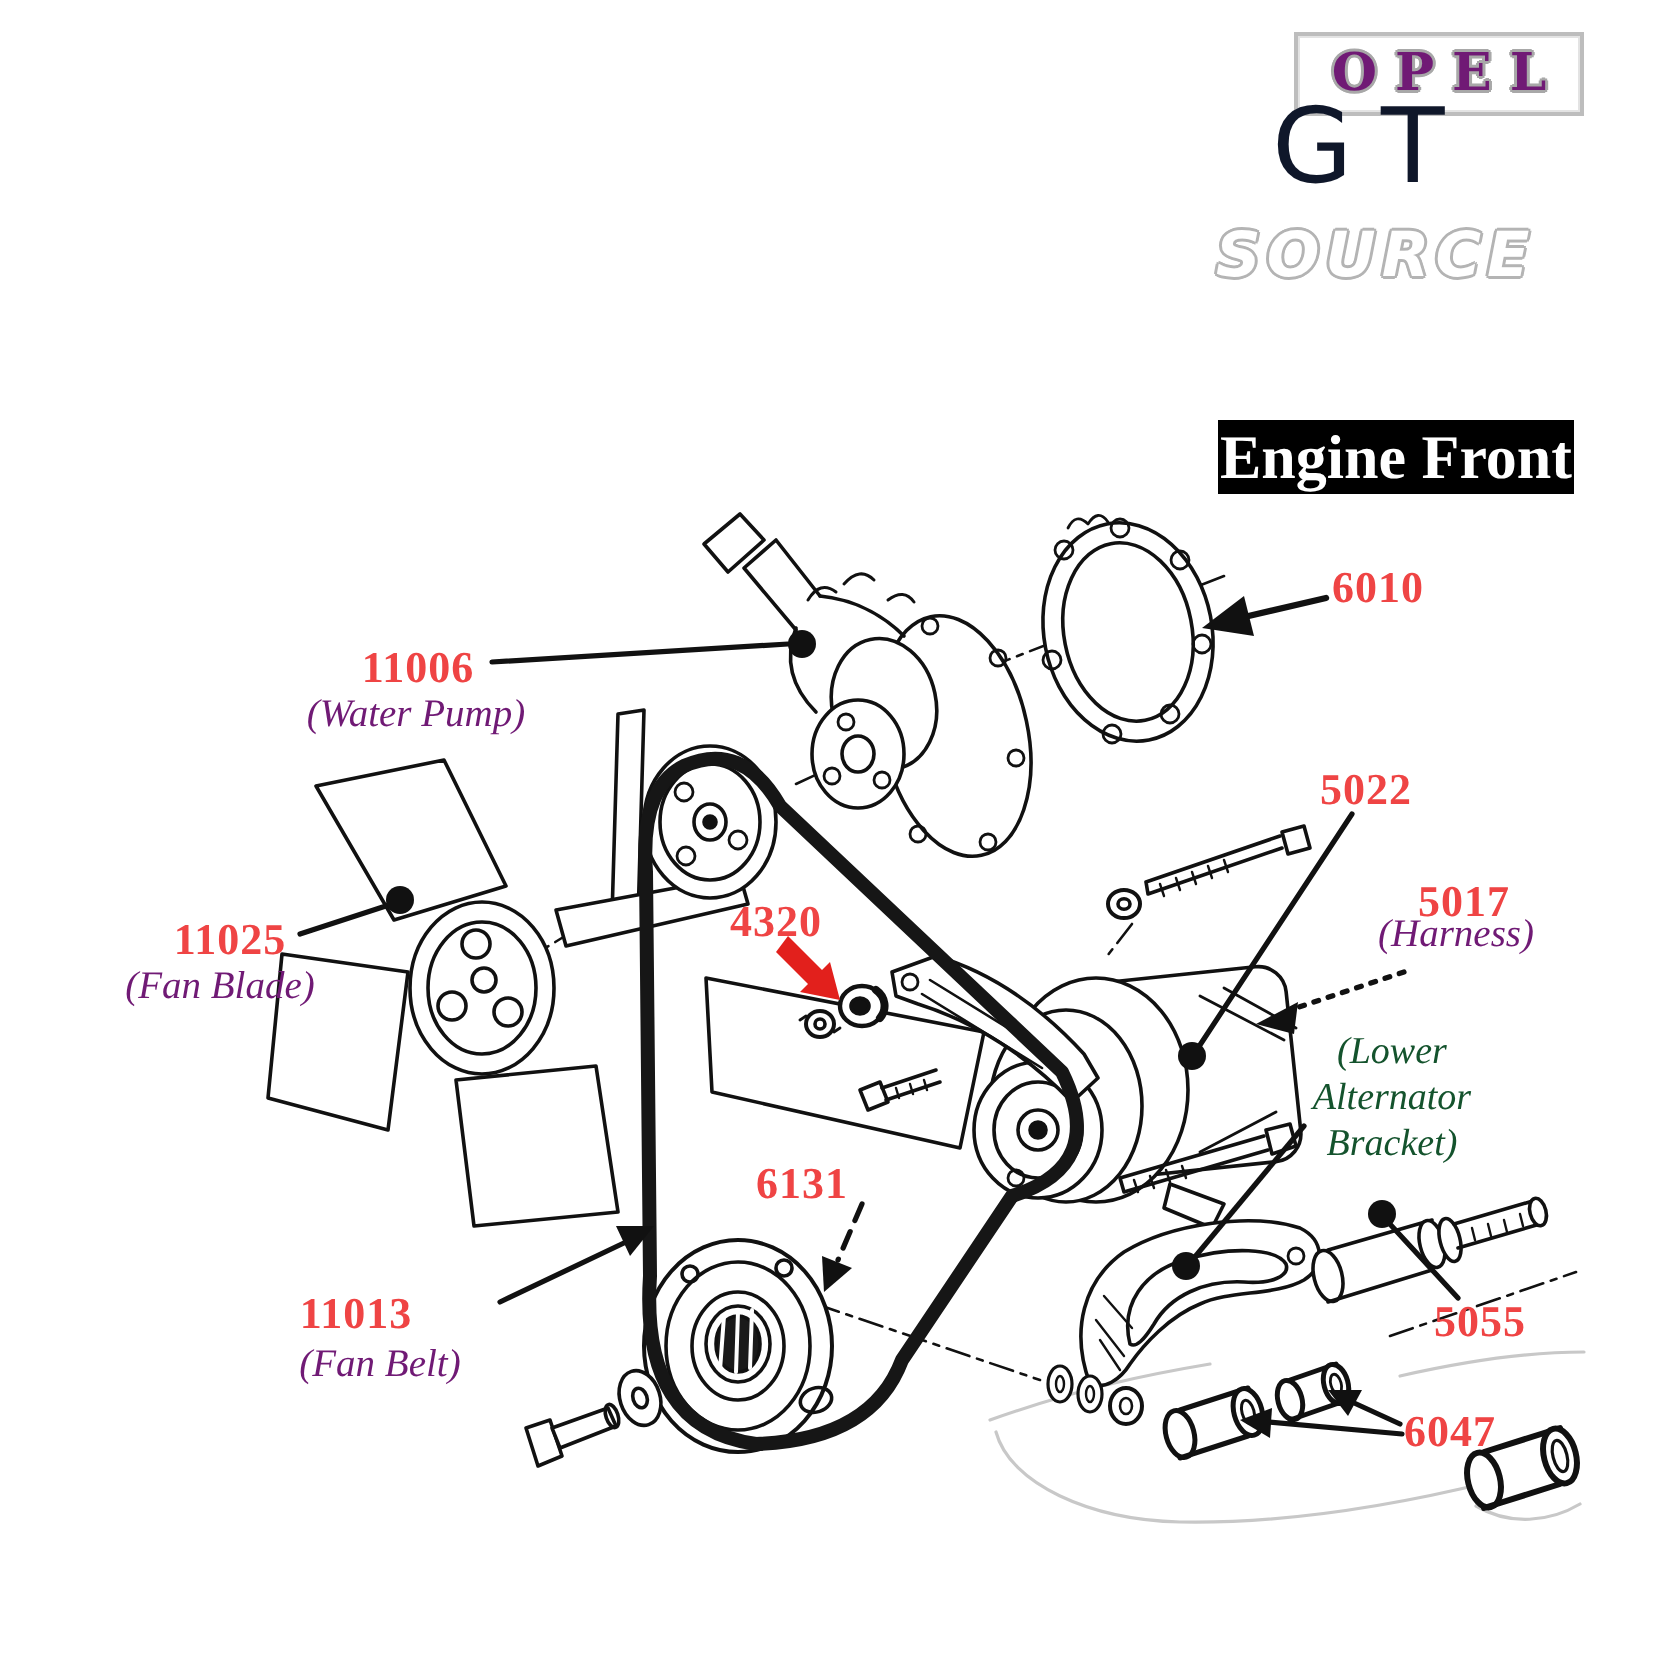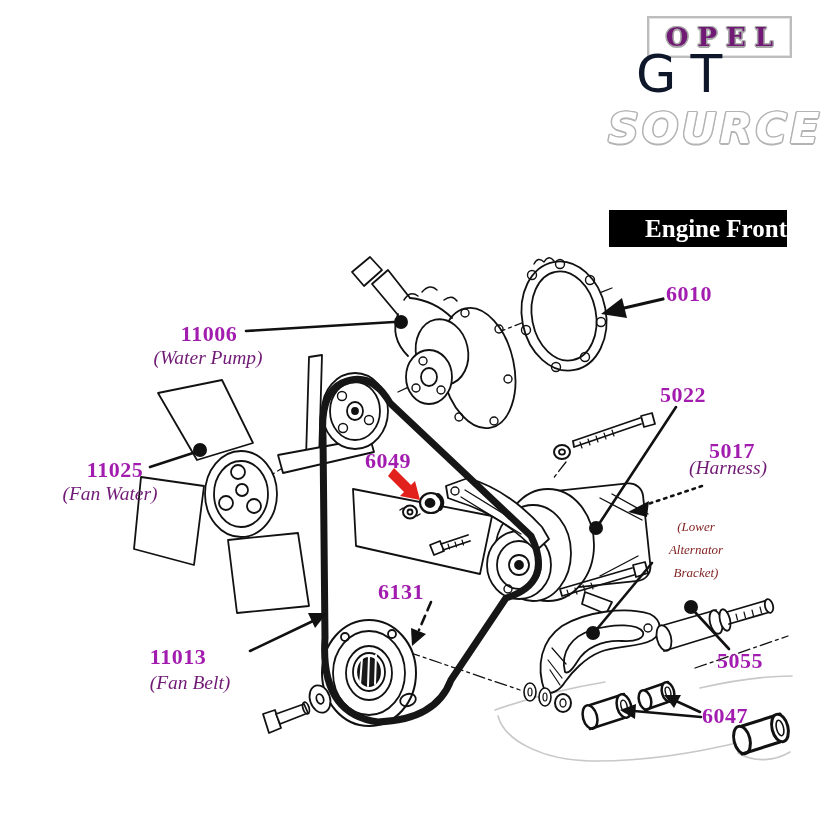--- a/index.html
+++ b/index.html
@@ -2,47 +2,47 @@
 <html><head>
 <meta charset="utf-8">
 <style>
   html,body{margin:0;padding:0;background:#ffffff;}
   #stage{position:relative;width:840px;height:840px;background:#ffffff;overflow:hidden;
          font-family:"Liberation Serif",serif;}
   #artwork{position:absolute;left:0;top:0;}
 
   
   .pnum{position:absolute;transform:translate(-50%,-50%);font-family:"Liberation Serif",serif;
-        font-weight:700;font-size:22px;color:#a21caf;white-space:nowrap;letter-spacing:.5px;}
+        font-weight:700;font-size:22px;color:#ef4444;white-space:nowrap;letter-spacing:.5px;}
   .pname{position:absolute;transform:translate(-50%,-50%);font-family:"Liberation Serif",serif;
         font-style:italic;font-size:19.5px;color:#701a75;white-space:nowrap;}
   .pnote{position:absolute;transform:translate(-50%,-50%);font-family:"Liberation Serif",serif;
-        font-style:italic;font-size:13px;color:#7f1d1d;text-align:center;line-height:23px;white-space:nowrap;}
+        font-style:italic;font-size:19px;color:#14532d;text-align:center;line-height:23px;white-space:nowrap;}
 
   
   .tag{position:absolute;left:609px;top:210px;width:178px;height:37px;background:#000;
-       color:#fff;font-family:"Liberation Serif",serif;font-weight:700;font-size:25px;
-       line-height:37px;text-align:right;}
+       color:#fff;font-family:"Liberation Serif",serif;font-weight:700;font-size:31px;
+       line-height:37px;text-align:center;}
 
   
   .outline-gray{color:#701a75;
     text-shadow:-1.5px 0 #a8a8a8,1.5px 0 #a8a8a8,0 -1.5px #a8a8a8,0 1.5px #a8a8a8,
                 -1px -1px #a8a8a8,1px -1px #a8a8a8,-1px 1px #a8a8a8,1px 1px #a8a8a8;}
   .outline-lite{color:#ffffff;
     text-shadow:-1.5px 0 #b4b4b4,1.5px 0 #b4b4b4,0 -1.5px #b4b4b4,0 1.5px #b4b4b4,
                 -1px -1px #b4b4b4,1px -1px #b4b4b4,-1px 1px #b4b4b4,1px 1px #b4b4b4;}
   .opel-box{position:absolute;left:647px;top:16px;width:141px;height:38px;
        border:2px solid #bdbdbd;box-shadow:0 0 0 1px #e3e3e3 inset;
        display:flex;align-items:center;justify-content:center;}
   .opel-text{font-family:"DejaVu Serif",serif;font-weight:700;font-size:26px;letter-spacing:9px;
        padding-left:9px;}
   .gt-text{position:absolute;left:636px;top:38px;font-family:"DejaVu Sans",sans-serif;
        font-weight:400;font-size:52px;line-height:72px;letter-spacing:16px;color:#0f172a;}
   .source-text{position:absolute;left:608px;top:106px;font-family:"DejaVu Sans",sans-serif;
-       font-weight:700;font-style:italic;font-size:43px;line-height:44px;letter-spacing:3px;}
+       font-weight:700;font-style:italic;font-size:31px;line-height:44px;letter-spacing:3px;}
 </style>
 </head>
 <body>
 
 <div id="stage">
 
   <svg id="artwork" width="840" height="840" viewBox="0 0 840 840" fill="none" stroke="#111" stroke-width="1.8" stroke-linecap="round" stroke-linejoin="round">
 
     <g stroke="#c8c8c8" stroke-width="1.6">
       <path d="M 495,710 C 540,694 575,687 605,682"></path>
@@ -283,23 +283,23 @@
   <div class="pname" style="left:208px;top:358px">(Water Pump)</div>
 
   <div class="pnum" style="left:689px;top:294px">6010</div>
 
   <div class="pnum" style="left:683px;top:395px">5022</div>
 
   <div class="pnum" style="left:732px;top:451px">5017</div>
   <div class="pname" style="left:728px;top:468px">(Harness)</div>
 
   <div class="pnum" style="left:115px;top:470px">11025</div>
-  <div class="pname" style="left:110px;top:494px">(Fan Water)</div>
-
-  <div class="pnum" style="left:388px;top:461px">6049</div>
+  <div class="pname" style="left:110px;top:494px">(Fan Blade)</div>
+
+  <div class="pnum" style="left:388px;top:461px">4320</div>
 
   <div class="pnote" style="left:696px;top:549px">
     <span>(Lower</span><br>
     <span>Alternator</span><br>
     <span>Bracket)</span>
   </div>
 
   <div class="pnum" style="left:401px;top:592px">6131</div>
 
   <div class="pnum" style="left:178px;top:657px">11013</div>

